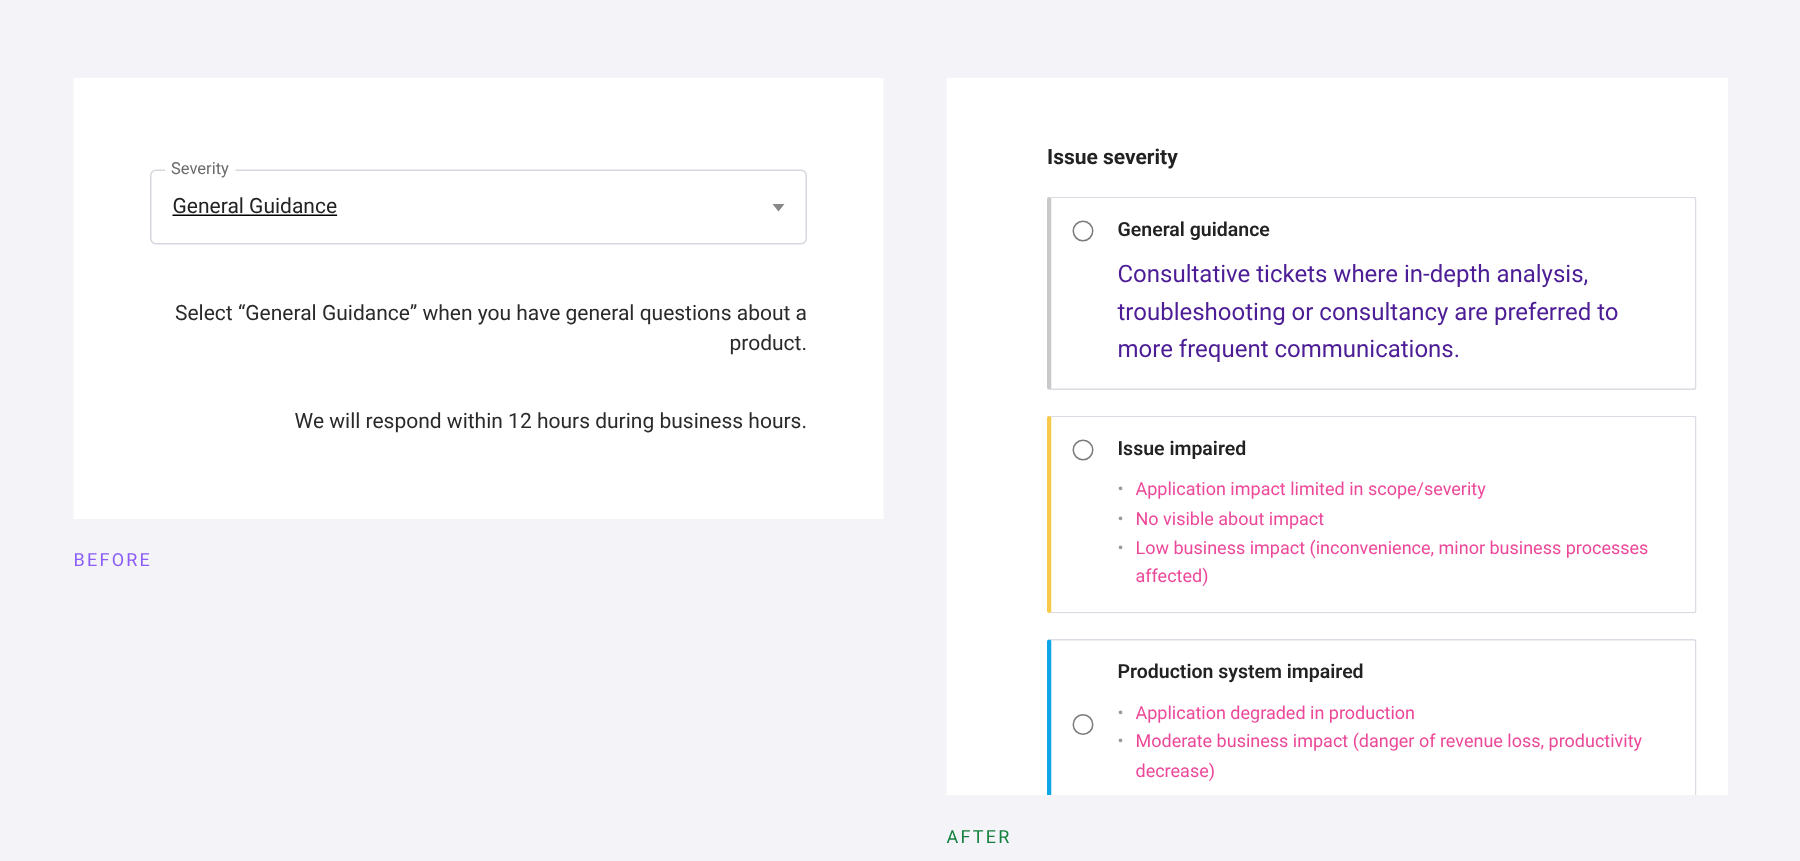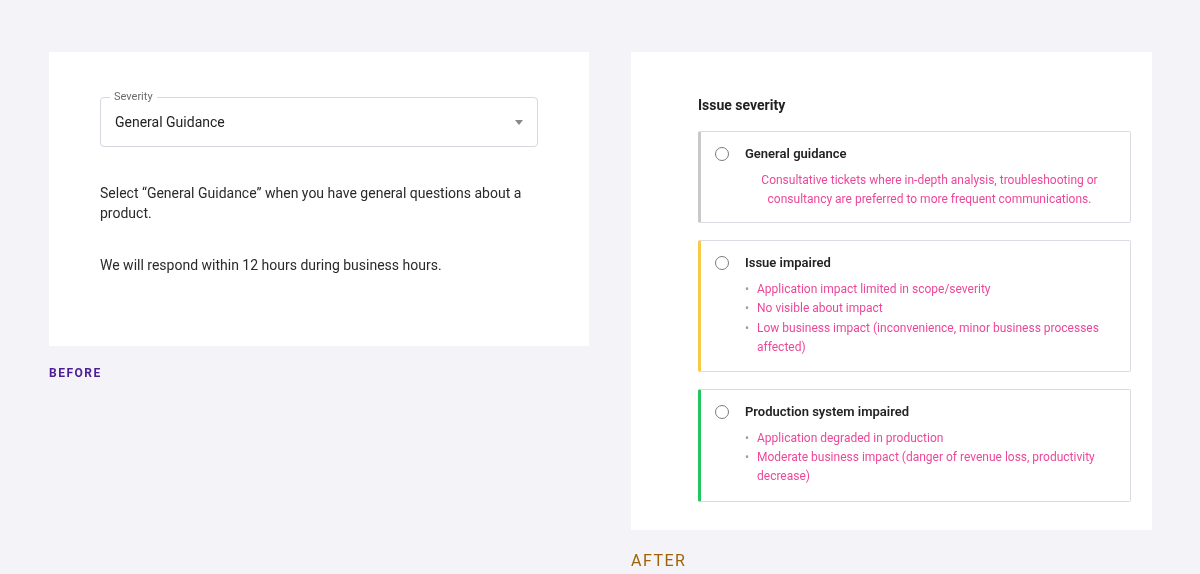--- a/index.html
+++ b/index.html
@@ -20,26 +20,27 @@
       width: 540px;
       height: 294px;
       background: #fff;
     }
     .before-label {
       position: absolute;
       left: 49px;
       top: 366px;
       font-size: 12px;
       letter-spacing: 1.5px;
-      color: #4c1d95;
-      font-weight: 700;
+      color: #8b5cf6;
+      font-weight: 400;
     }
     .select-wrapper {
       position: relative;
-      margin: 45px 51px 0 51px;
+      margin: 61px 51px 0 51px;
+      text-decoration: underline;
     }
     .floating-label {
       position: absolute;
       top: -7px;
       left: 10px;
       background: #fff;
       padding: 0 4px;
       font-size: 11px;
       color: #6b6b6b;
     }
@@ -65,42 +66,42 @@
     }
     .helper-text {
       margin: 7px 51px 0 51px;
       font-size: 11px;
       color: #6b6b6b;
     }
     .before-copy {
       margin: 36px 51px 0 51px;
       font-size: 14px;
       color: #2a2a2a;
-      text-align: left;
+      text-align: right;
       line-height: 1.45;
     }
     .before-copy p + p { margin-top: 31px; }
 
     
     .panel-after {
       position: absolute;
       left: 631px;
       top: 52px;
       width: 521px;
       height: 478px;
       background: #fff;
       overflow: hidden;
     }
     .after-label {
       position: absolute;
       left: 631px;
       top: 551px;
-      font-size: 16px;
+      font-size: 12px;
       letter-spacing: 1.5px;
-      color: #a16207;
+      color: #15803d;
       font-weight: 400;
     }
     .after-heading {
       font-size: 14px;
       font-weight: 700;
       color: #222;
       margin: 45px 0 18px 67px;
     }
     .options-col {
       margin: 0 21px 0 67px;
@@ -112,43 +113,42 @@
       display: flex;
       align-items: flex-start;
       border: 1px solid #DBDBE3;
       border-radius: 2px;
       padding: 14px 16px 14px 14px;
       position: relative;
       cursor: pointer;
     }
     .accent-grey   { border-left: 3px solid #C9C9C9; }
     .accent-yellow { border-left: 3px solid #F7C948; }
-    .accent-orange { border-left: 3px solid #22c55e; }
+    .accent-orange { border-left: 3px solid #0ea5e9; align-items: center; }
     .radio {
       flex: 0 0 14px;
       width: 14px; height: 14px;
       border: 1.5px solid #7B7B7B;
       border-radius: 50%;
       margin-top: 1px;
     }
     .card-body {
       margin-left: 16px;
       flex: 1;
     }
     .card-title {
       font-size: 13px;
       font-weight: 600;
       color: #222;
     }
     .card-desc {
       margin-top: 10px;
-      font-size: 12px;
-      color: #ec4899;
+      font-size: 16px;
+      color: #4c1d95;
       line-height: 1.55;
-      text-align: center;
     }
     .card-list {
       margin-top: 10px;
       list-style: none;
     }
     .card-list li {
       font-size: 12px;
       color: #ec4899;
       line-height: 1.6;
       position: relative;

